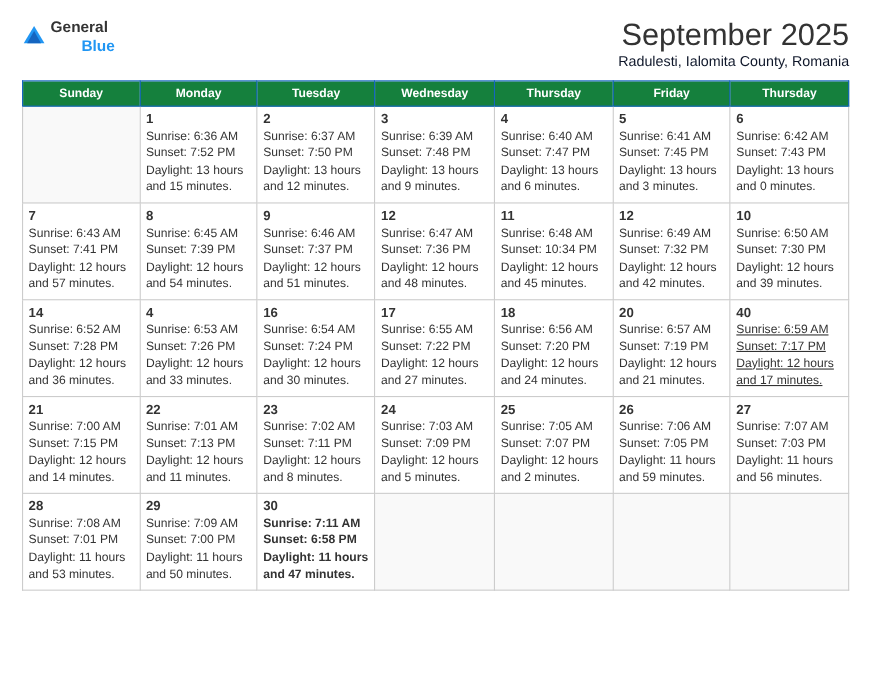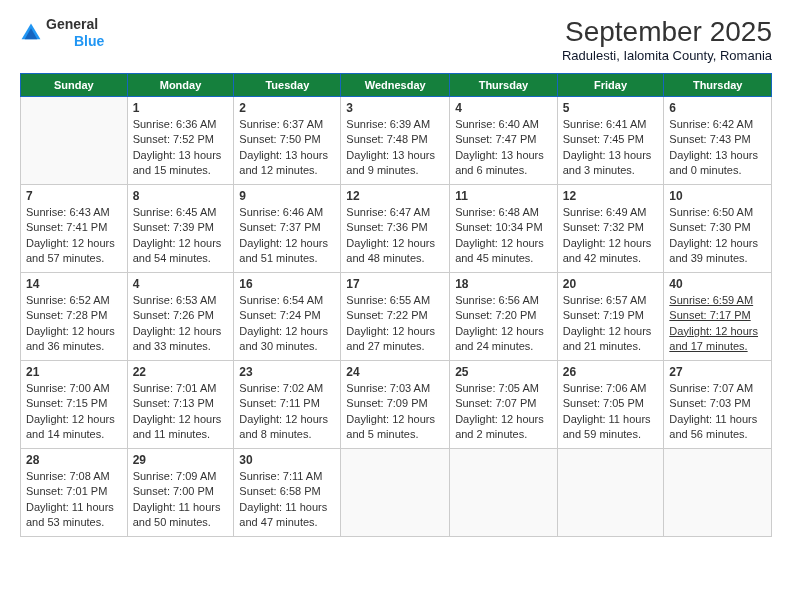--- a/index.html
+++ b/index.html
@@ -307,21 +307,21 @@
 Daylight: 11 hours and 53 minutes.</div>
           </td>
           <td>
             <span class="day-number">29</span>
             <div class="day-info" style="white-space: pre-line;">Sunrise: 7:09 AM
 Sunset: 7:00 PM
 Daylight: 11 hours and 50 minutes.</div>
           </td>
           <td>
             <span class="day-number">30</span>
-            <div class="day-info" style="white-space: pre-line;">Sunrise: 7:11 AM
+            <div class="day-info" style="white-space: pre-line; font-weight: bold;">Sunrise: 7:11 AM
 Sunset: 6:58 PM
 Daylight: 11 hours and 47 minutes.</div>
           </td>
           <td class="empty"></td>
           <td class="empty"></td>
           <td class="empty"></td>
           <td class="empty"></td>
         </tr>
       </tbody>
   </table>

